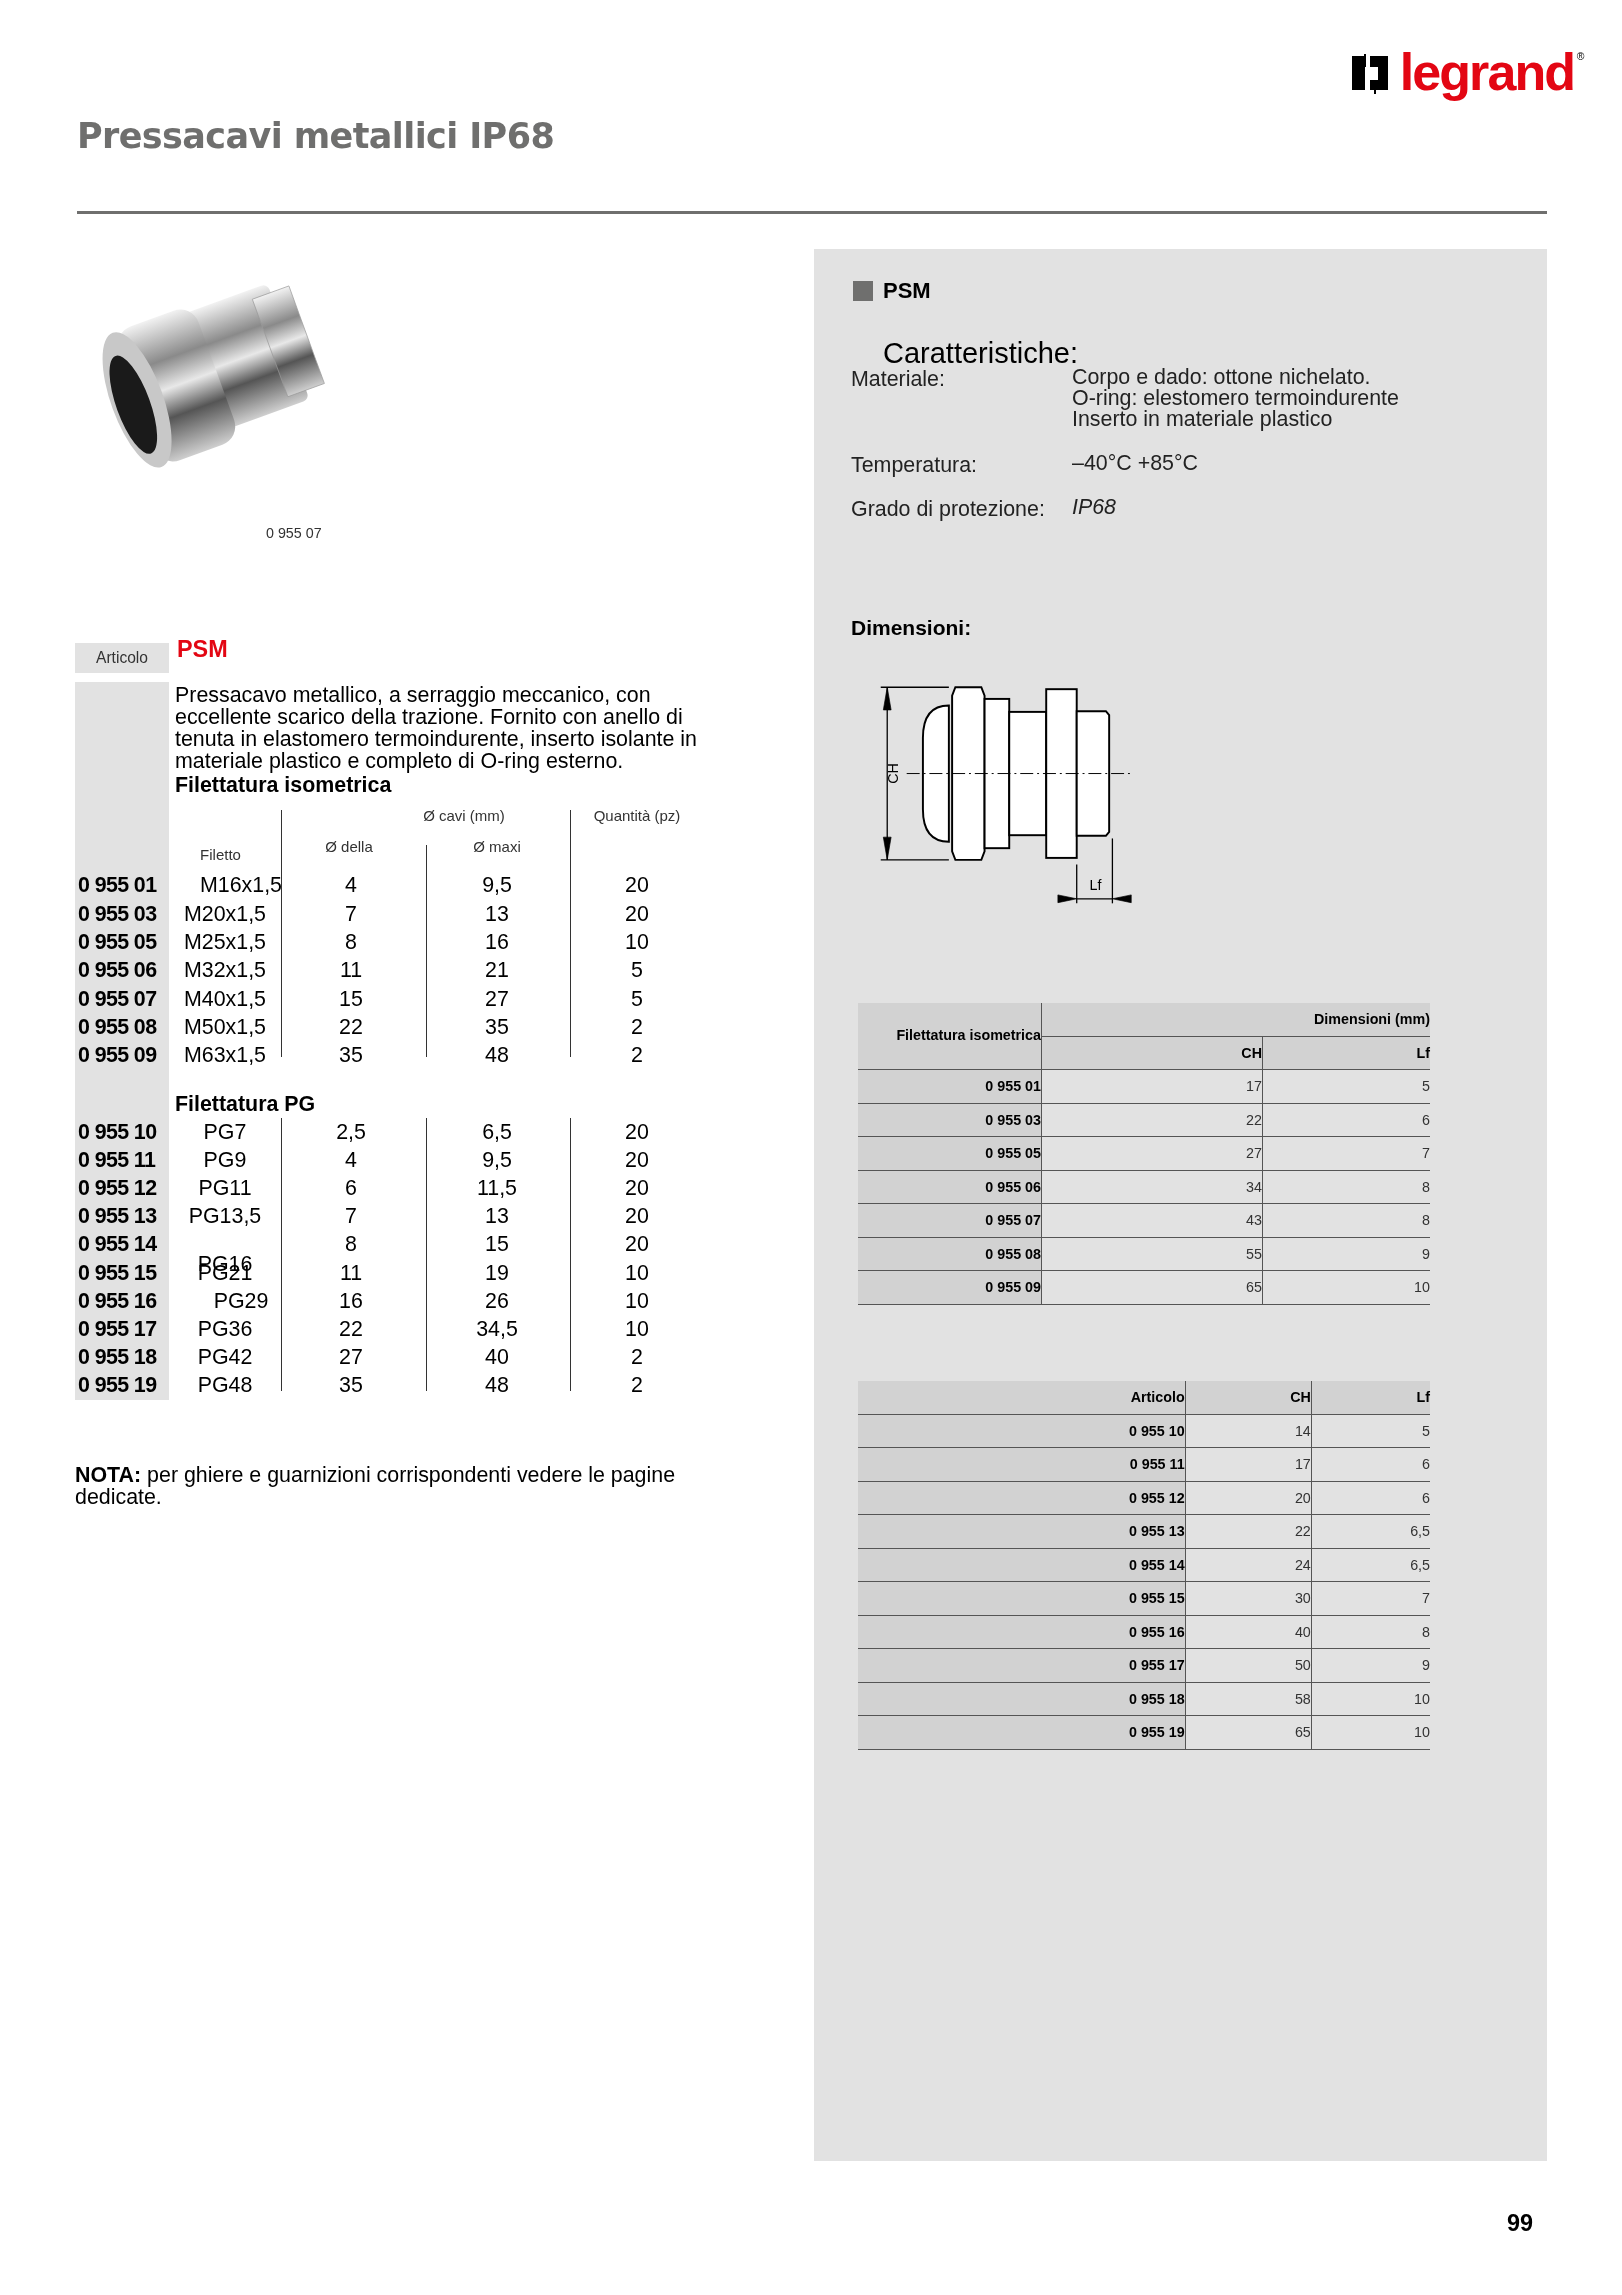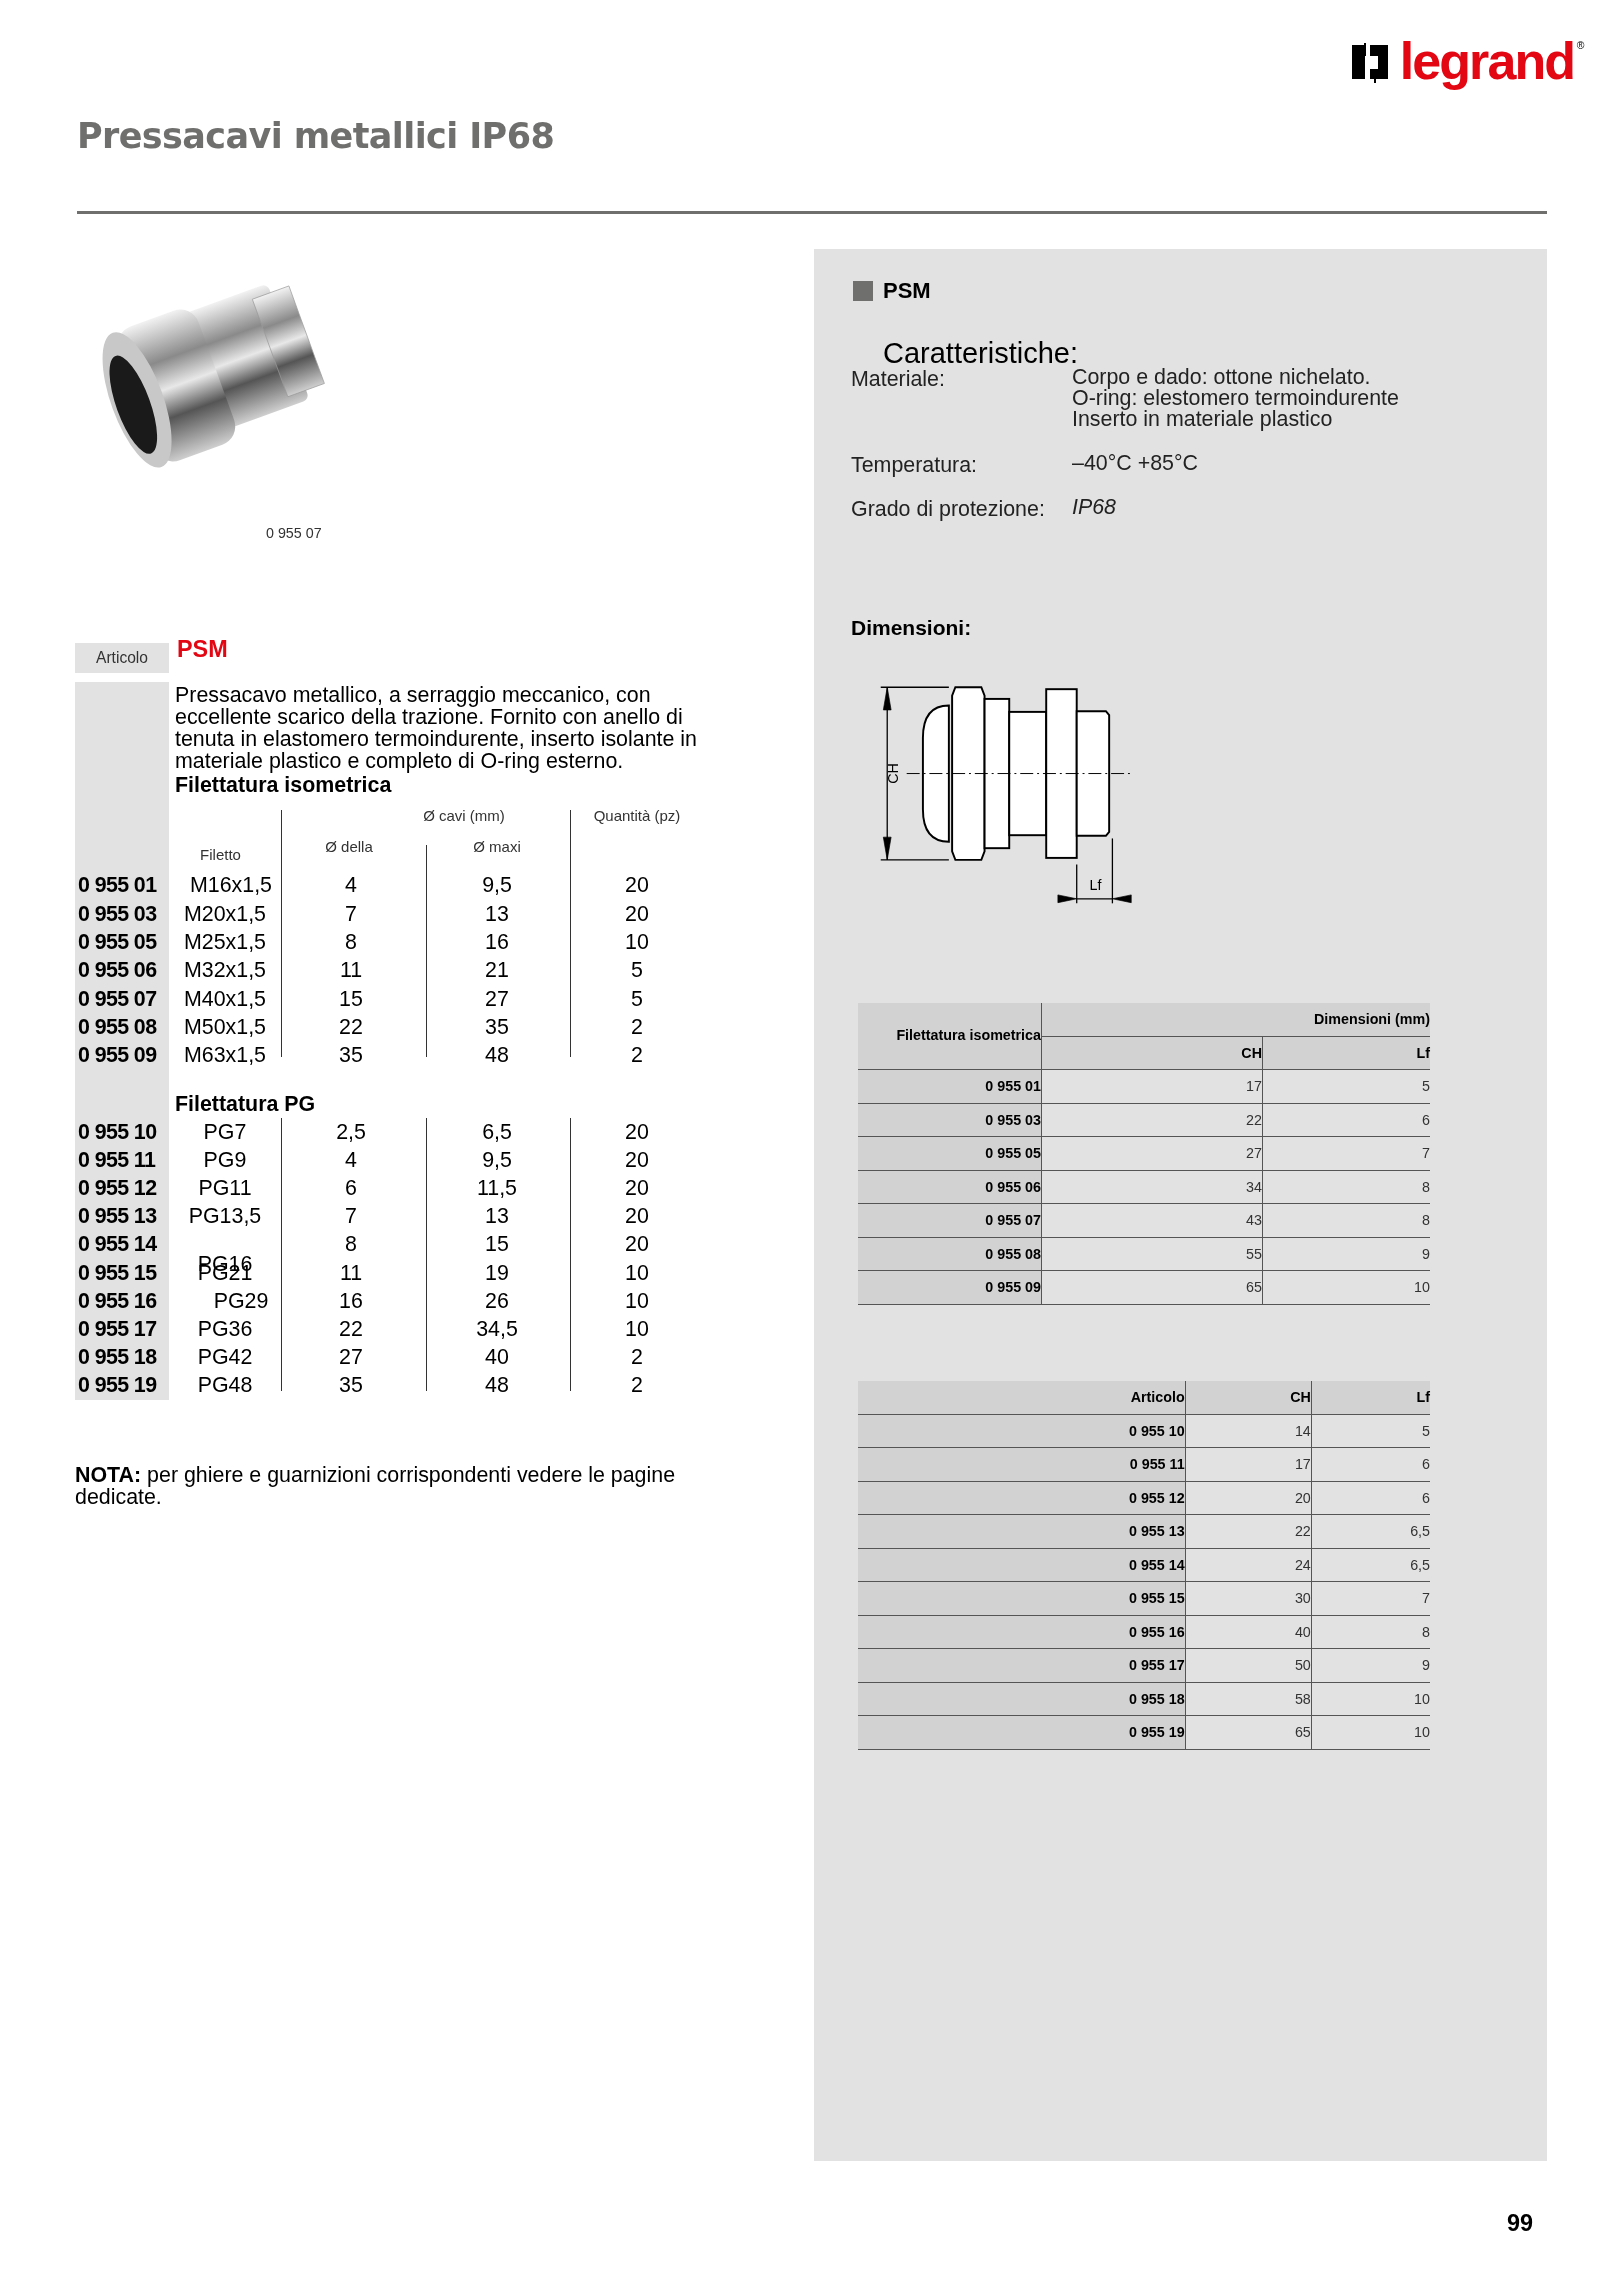--- a/index.html
+++ b/index.html
@@ -3,21 +3,21 @@
 <meta charset="utf-8">
 <style>
   html, body { margin: 0; padding: 0; }
   body {
     width: 1623px; height: 2295px; position: relative; background: #ffffff;
     font-family: "Liberation Sans", sans-serif; color: #000; overflow: hidden;
   }
   .abs { position: absolute; }
 
   
-  .logo { left: 1352px; top: 40px; height: 52px; display: flex; align-items: flex-start; justify-content: flex-end; }
+  .logo { left: 1352px; top: 51px; height: 52px; display: flex; align-items: flex-start; justify-content: flex-end; }
   .logo-mark { width: 36px; height: 36px; position: relative; margin-top: 2.6px; }
   .logo-mark .l1 { position: absolute; left: 0; top: 2.6px; width: 13px; height: 34px; background: #000; }
   .logo-mark .r1 { position: absolute; left: 18px; top: 2.6px; width: 17.5px; height: 34px; background: #000; }
   .logo-mark .r1w { position: absolute; left: 18px; top: 13px; width: 7.8px; height: 13px; background: #fff; }
   .logo-mark .l1w { position: absolute; left: 13px; top: 2.6px; width: 5.2px; height: 23.4px; background:#fff;}
   .logo-mark .bar1 { position:absolute; left:11.7px; top:0; width:1.9px; height:13px; background:#000;}
   .logo-mark .bar2 { position:absolute; left:22px; top:26px; width:1.9px; height:14.3px; background:#000;}
   .logo-text { font-family: "Liberation Sans", sans-serif; font-weight: bold; color: #e30613;
     font-size: 52px; line-height: 42px; letter-spacing: -1.9px; margin-left: 11.7px; }
   .logo-reg { font-size: 10.4px; color: #000; margin-left: 2.6px; margin-top: 0px; }
@@ -118,21 +118,21 @@
 <div class="abs col-hdr" style="left:432px;top:838px;width:130px;">Ø maxi</div>
 <div class="abs vline" style="left:281px;top:810px;height:247px;"></div>
 <div class="abs vline" style="left:426px;top:845px;height:212px;"></div>
 <div class="abs vline" style="left:570px;top:810px;height:247px;"></div>
 <div class="abs vline" style="left:281px;top:1118px;height:273px;"></div>
 <div class="abs vline" style="left:426px;top:1118px;height:273px;"></div>
 <div class="abs vline" style="left:570px;top:1118px;height:273px;"></div>
 
 <div id="iso-rows">
     <div class="abs row-code" style="top:873px">0 955 01</div>
-       <div class="abs cell" style="left:170px;width:122px;top:873px">M16x1,5</div>
+       <div class="abs cell" style="left:180px;width:122px;top:873px">M16x1,5</div>
        <div class="abs cell" style="left:286px;width:130px;top:873px">4</div>
        <div class="abs cell" style="left:432px;width:130px;top:873px">9,5</div>
        <div class="abs cell" style="left:572px;width:130px;top:873px">20</div>
     <div class="abs row-code" style="top:902px">0 955 03</div>
        <div class="abs cell" style="left:170px;width:110px;top:902px">M20x1,5</div>
        <div class="abs cell" style="left:286px;width:130px;top:902px">7</div>
        <div class="abs cell" style="left:432px;width:130px;top:902px">13</div>
        <div class="abs cell" style="left:572px;width:130px;top:902px">20</div>
     <div class="abs row-code" style="top:930px">0 955 05</div>
        <div class="abs cell" style="left:170px;width:110px;top:930px">M25x1,5</div>

